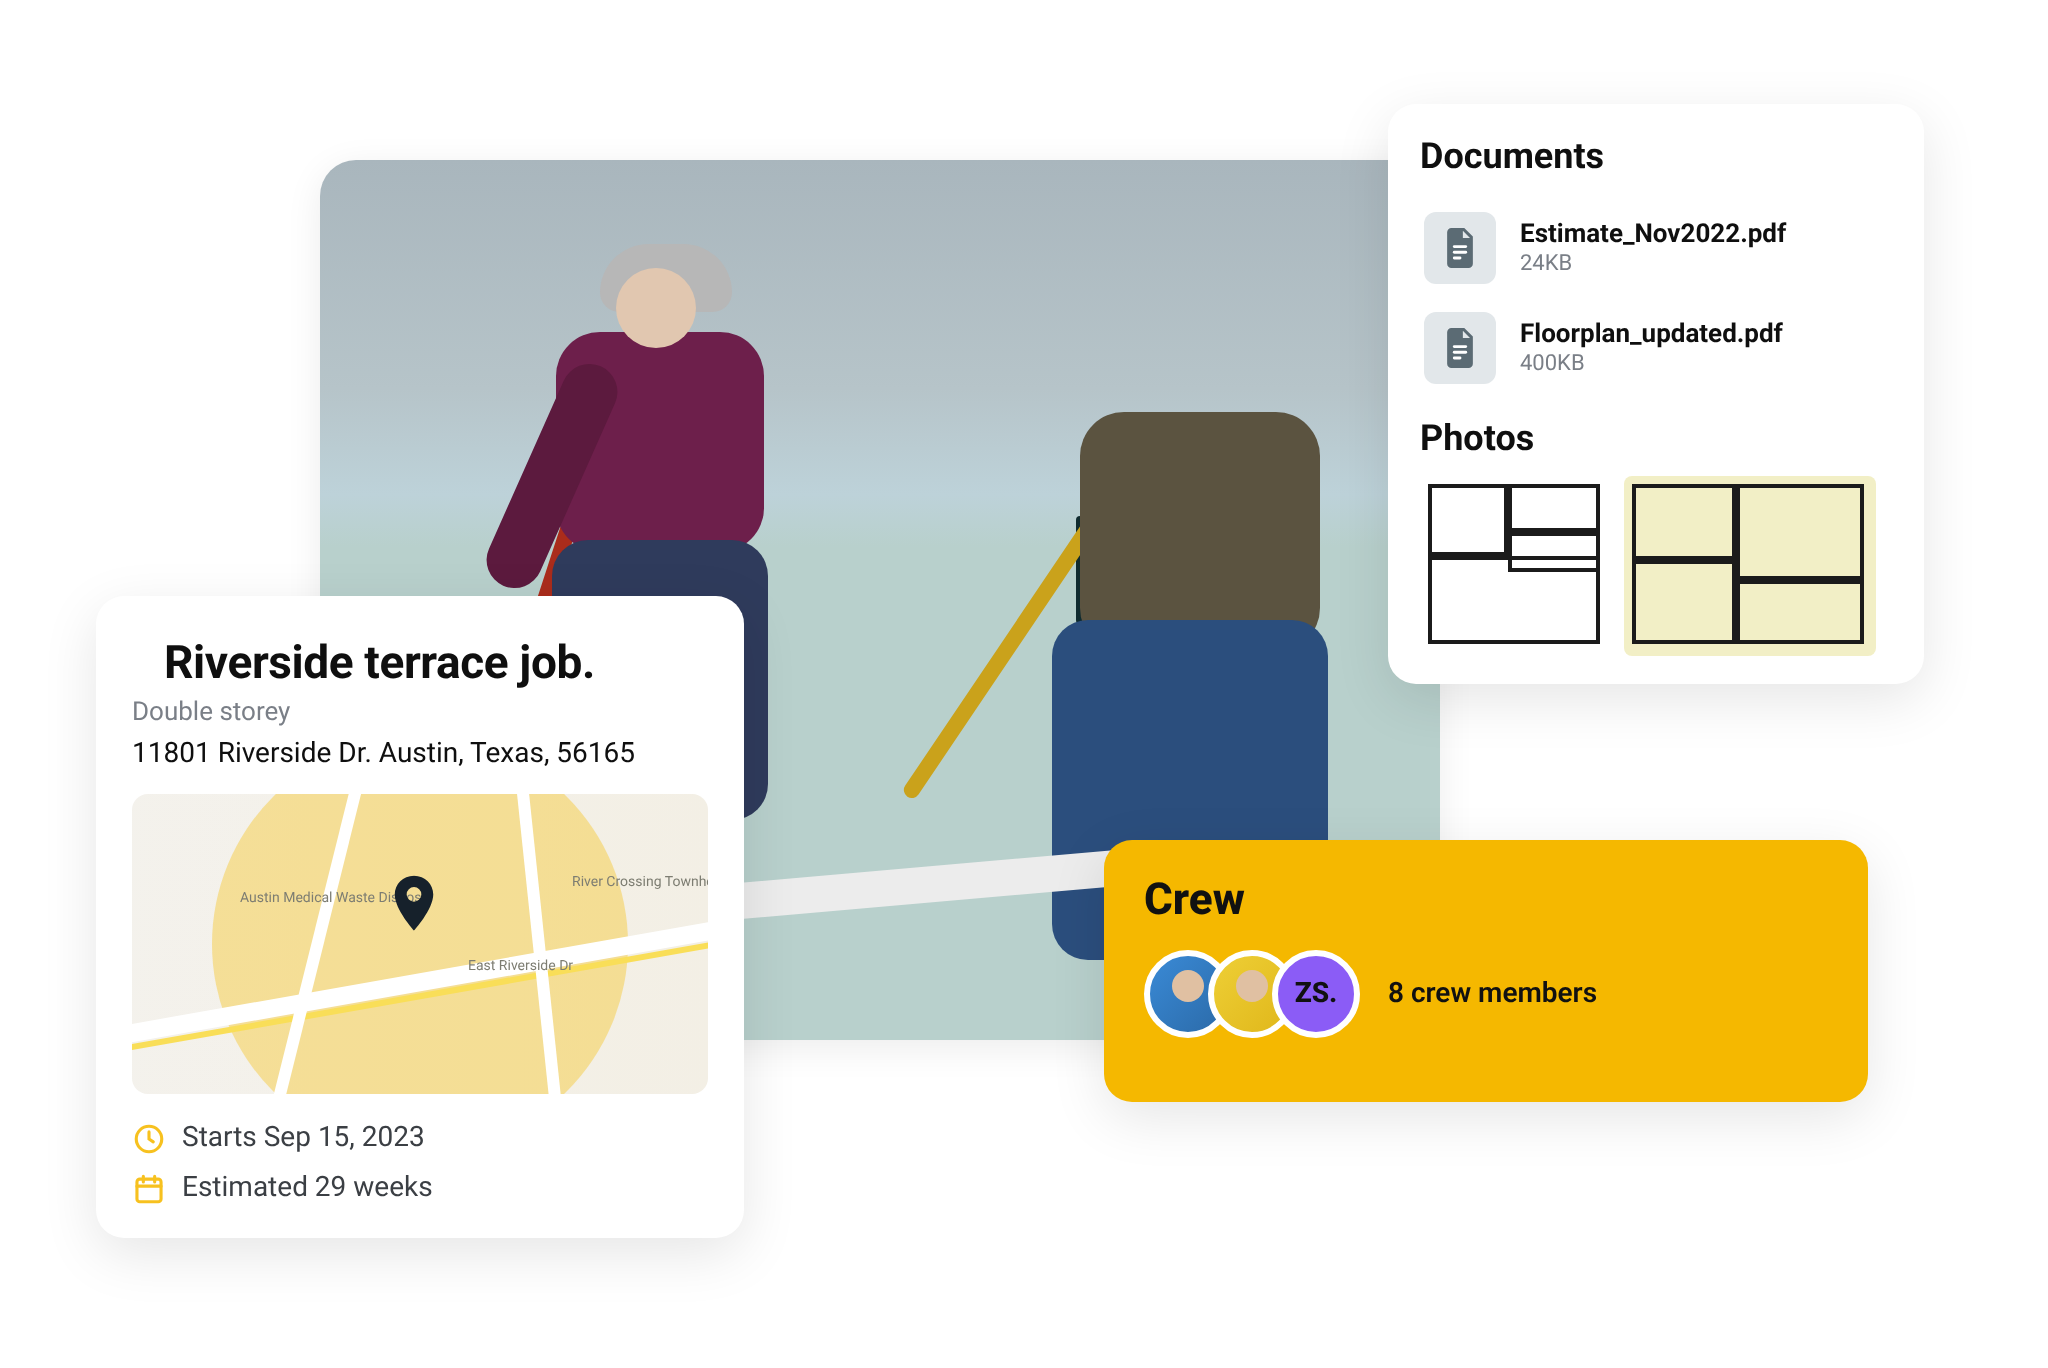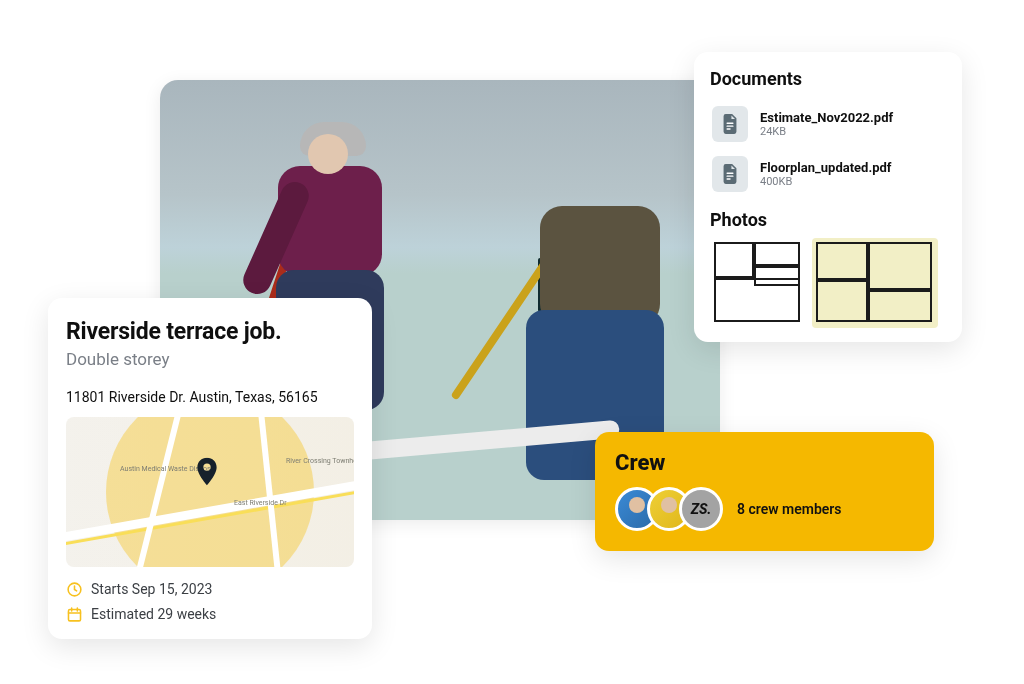--- a/index.html
+++ b/index.html
@@ -44,22 +44,22 @@
   .hero .worker-right .legs{position:absolute;left:16px;top:118px;width:138px;height:170px;border-radius:18px;background:#2b4e7d;}
   .hero .worker-right .tool{position:absolute;left:4px;top:-4px;width:8px;height:230px;background:#caa21b;border-radius:4px;transform:rotate(34deg);}
   .hero .pipe{position:absolute;left:40px;bottom:64px;width:420px;height:18px;border-radius:10px;background:#ececec;transform:rotate(-5deg);}
   .hero .bldg-window{position:absolute;right:128px;top:178px;width:54px;height:54px;background:#0f2b2f;border-radius:2px;}
 
   
   .job-card{
     position:absolute;left:48px;top:298px;width:324px;padding:18px 18px 16px 18px;
     background:var(--card-bg);border-radius:var(--radius);box-shadow:var(--shadow);
   }
-  .job-title{font-size:23px;font-weight:700;color:var(--ink);letter-spacing:-0.2px;margin:2px 0 4px;}
-  .job-subtitle{font-size:17px;color:var(--muted);margin-bottom:20px;}
+  .job-title{font-size:23px;font-weight:700;color:var(--ink);letter-spacing:-0.2px;margin:2px 16px 4px;}
+  .job-subtitle{font-size:13px;color:var(--muted);margin-bottom:5px;}
   .job-address{font-size:14px;color:var(--ink);margin-bottom:12px;}
   .map{
     position:relative;width:100%;height:150px;border-radius:8px;overflow:hidden;
     background:
       linear-gradient(135deg,rgba(255,255,255,.25),rgba(255,255,255,.25)),
       linear-gradient(90deg,#f0ede6,#efeadc);
   }
   .map .roads{position:absolute;inset:0;}
   .map .road{position:absolute;height:9px;background:#fff;}
   .map .road.h1{left:-20px;top:55%;width:140%;transform:rotate(-10deg);}
@@ -105,35 +105,35 @@
   .floorplan.a .r3{left:4px;top:40px;width:86px;height:44px;}
   .floorplan.a .r4{left:44px;top:28px;width:46px;height:20px;}
   .floorplan.b{background:#f2efc6;}
   .floorplan.b .r1{left:4px;top:4px;width:52px;height:38px;}
   .floorplan.b .r2{left:56px;top:4px;width:64px;height:48px;}
   .floorplan.b .r3{left:4px;top:42px;width:52px;height:42px;}
   .floorplan.b .r4{left:56px;top:52px;width:64px;height:32px;}
 
   
   .crew-card{
-    position:absolute;right:90px;top:432px;width:339px;padding:18px 20px 20px;
+    position:absolute;right:90px;top:420px;width:382px;padding:18px 20px 32px;
     background:var(--accent);border-radius:var(--radius);box-shadow:var(--shadow);
   }
   .crew-card h3{margin:0 0 12px;font-size:22px;font-weight:800;color:#111;}
   .crew-row{display:flex;align-items:center;gap:14px;}
   .avatars{display:flex;}
   .avatar{
     width:44px;height:44px;border-radius:50%;border:3px solid #fff;
     margin-left:-12px;display:flex;align-items:center;justify-content:center;
     font-size:14px;font-weight:800;color:#111;
   }
   .avatar:first-child{margin-left:0;}
   .avatar.a1{background:linear-gradient(135deg,#3a8ad6,#2b6aa8);}
   .avatar.a2{background:linear-gradient(135deg,#eecf36,#e0b71a);}
-  .avatar.a3{background:#a3a3a3;font-style:italic;}
+  .avatar.a3{background:#8b5cf6;}
   .avatar .head{width:16px;height:16px;border-radius:50%;background:#e0c0a2;margin-top:-8px;}
   .crew-count{font-size:14px;font-weight:600;color:#111;}
 
 </style>
 </head>
 <body>
 
 <div class="stage">
 
   <div class="hero">

